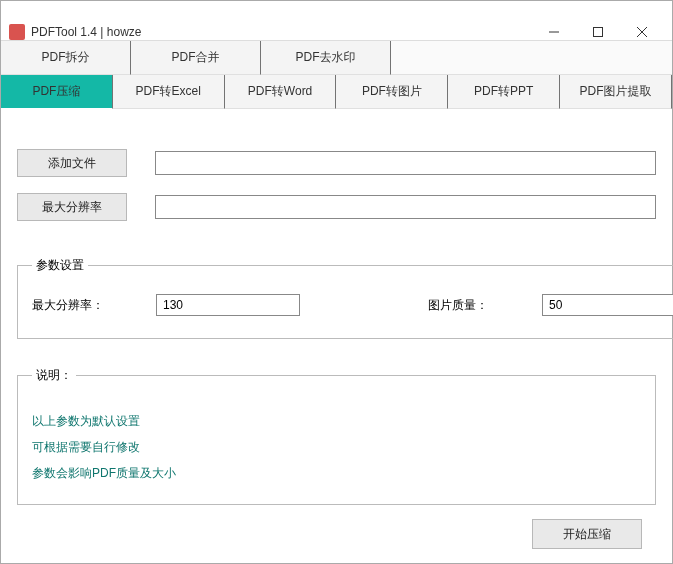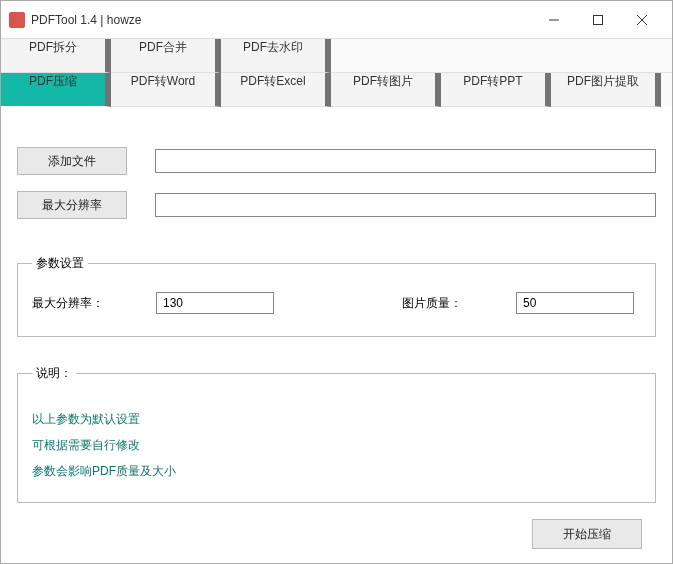--- a/index.html
+++ b/index.html
@@ -13,26 +13,27 @@
     }
     .window {
       border: 1px solid #aaa;
       width: 673px;
       height: 564px;
       display: flex;
       flex-direction: column;
       background: #fff;
     }
     .titlebar {
-      height: 38px;
+      height: 18px;
       display: flex;
       align-items: center;
       padding: 0 8px;
       border-bottom: 1px solid #ddd;
       background: #fff;
+      margin-top: 22px;
     }
     .titlebar-icon {
       width: 16px; height: 16px;
       background: #d9534f;
       border-radius: 2px;
       margin-right: 6px;
     }
     .titlebar-title { color: #333; flex: 0 0 auto; }
     .titlebar-spacer { flex: 1; }
     .tb-btn {
@@ -40,25 +41,26 @@
       display: flex; align-items: center; justify-content: center;
       color: #333;
     }
     .tb-btn svg { width: 10px; height: 10px; }
 
     .tabrow {
       display: flex;
       background: #fafafa;
     }
     .tabrow .tab {
-      width: 110px;
+      width: 130px;
       height: 34px;
       display: flex;
+      align-items: center;
       justify-content: center;
-      border-right: 6px solid #737373;
+      border-right: 1px solid #737373;
       border-bottom: 1px solid #e0e0e0;
       background: #f4f4f4;
       color: #333;
       cursor: pointer;
     }
     .tabrow.row1 .tab {
       border-top: none;
     }
     .tabrow .tab.active {
       background: #14b8a6;
@@ -110,21 +112,21 @@
       padding: 0 4px;
       color: #000000;
     }
     .param-row {
       display: flex;
       align-items: center;
       gap: 34px;
     }
     .param-label { width: 90px; text-align: left; }
     .param-input {
-      width: 118px;
+      width: 144px;
       height: 22px;
       border: 1px solid #888;
       padding: 0 6px;
       font-size: 12px;
       outline: none;
     }
     .param-gap { width: 60px; }
 
     .desc-row { margin-top: 8px; line-height: 1.5; color: #0f766e; }
 
@@ -174,24 +176,24 @@
         <span>PDF去水印</span>
       </div>
     <div class="filler"></div>
   </div>
 
   <div class="tabrow row2">
     <div class="tab active">
         <span>PDF压缩</span>
       </div>
     <div class="tab">
+        <span>PDF转Excel</span>
+      </div>
+    <div class="tab">
         <span>PDF转Word</span>
-      </div>
-    <div class="tab">
-        <span>PDF转Excel</span>
       </div>
     <div class="tab">
         <span>PDF转图片</span>
       </div>
     <div class="tab">
         <span>PDF转PPT</span>
       </div>
     <div class="tab">
         <span>PDF图片提取</span>
       </div>

